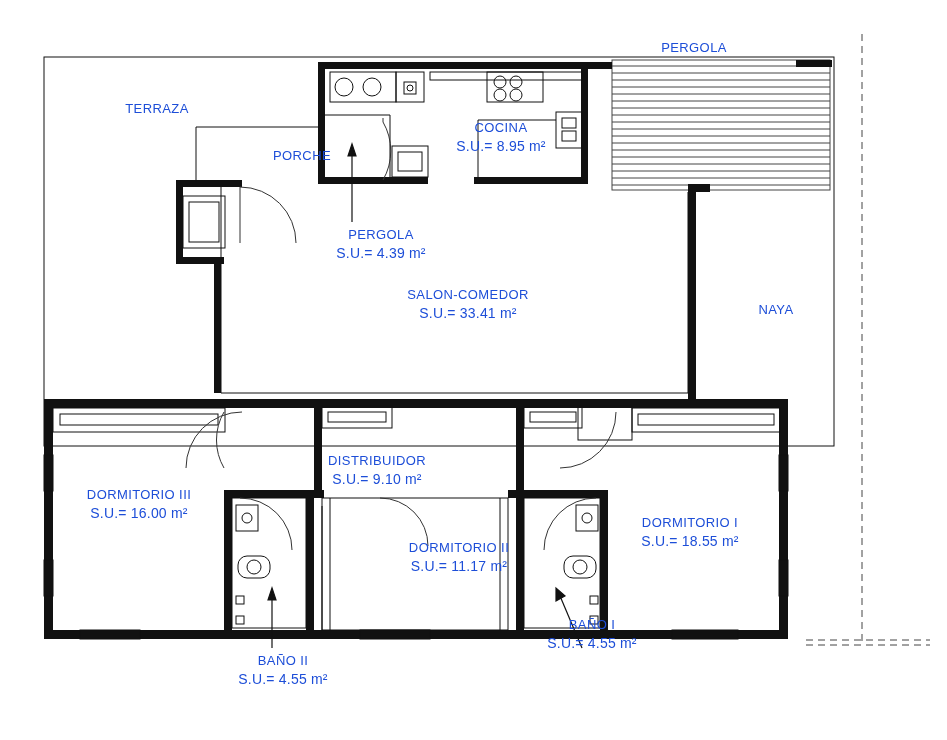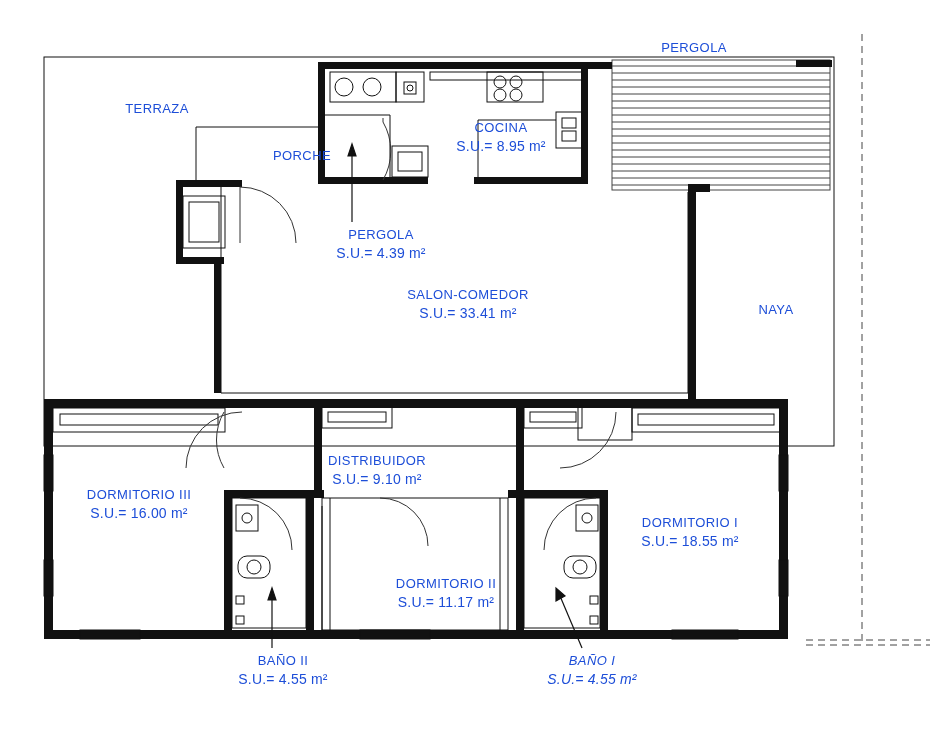--- a/index.html
+++ b/index.html
@@ -279,33 +279,33 @@
   <div class="lbl" style="left:377px; top:452px; transform:translateX(-50%);">
     <span class="name">DISTRIBUIDOR</span>
     <span class="area">S.U.=  9.10   m²</span>
   </div>
 
   <div class="lbl" style="left:139px; top:486px; transform:translateX(-50%);">
     <span class="name">DORMITORIO III</span>
     <span class="area">S.U.= 16.00   m²</span>
   </div>
 
-  <div class="lbl" style="left:446px; top:539px; transform:translateX(-50%);margin-top:36px;">
+  <div class="lbl" style="left:459px; top:539px; transform:translateX(-50%);">
     <span class="name">DORMITORIO II</span>
     <span class="area">S.U.= 11.17   m²</span>
   </div>
 
   <div class="lbl" style="left:690px; top:514px; transform:translateX(-50%);">
     <span class="name">DORMITORIO I</span>
     <span class="area">S.U.= 18.55   m²</span>
   </div>
 
   <div class="lbl" style="left:283px; top:652px; transform:translateX(-50%);">
     <span class="name">BAÑO II</span>
     <span class="area">S.U.=  4.55   m²</span>
   </div>
 
-  <div class="lbl" style="left:592px; top:652px; transform:translateX(-50%);font-style:italic;">
+  <div class="lbl" style="left:592px; top:616px; transform:translateX(-50%);">
     <span class="name">BAÑO I</span>
     <span class="area">S.U.=  4.55   m²</span>
   </div>
 
 </div>
 
 </body></html>

